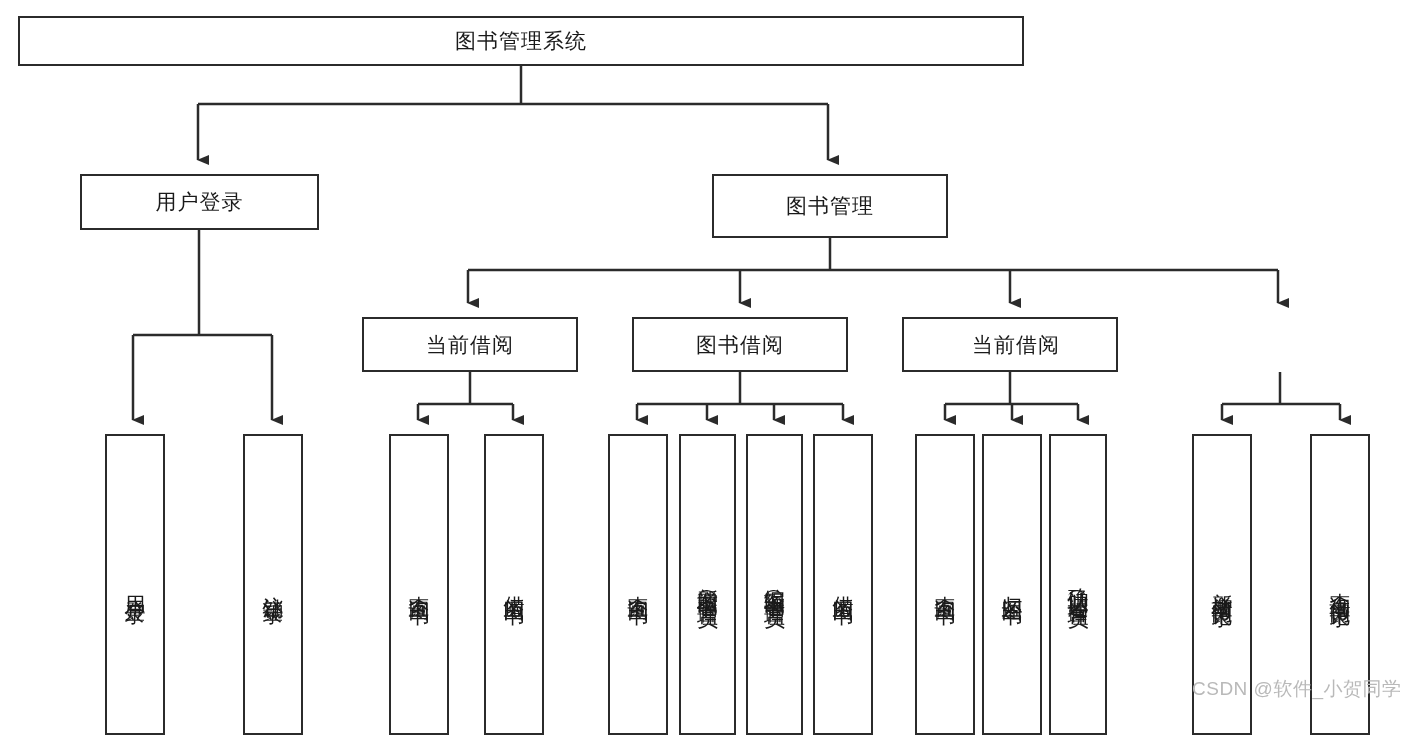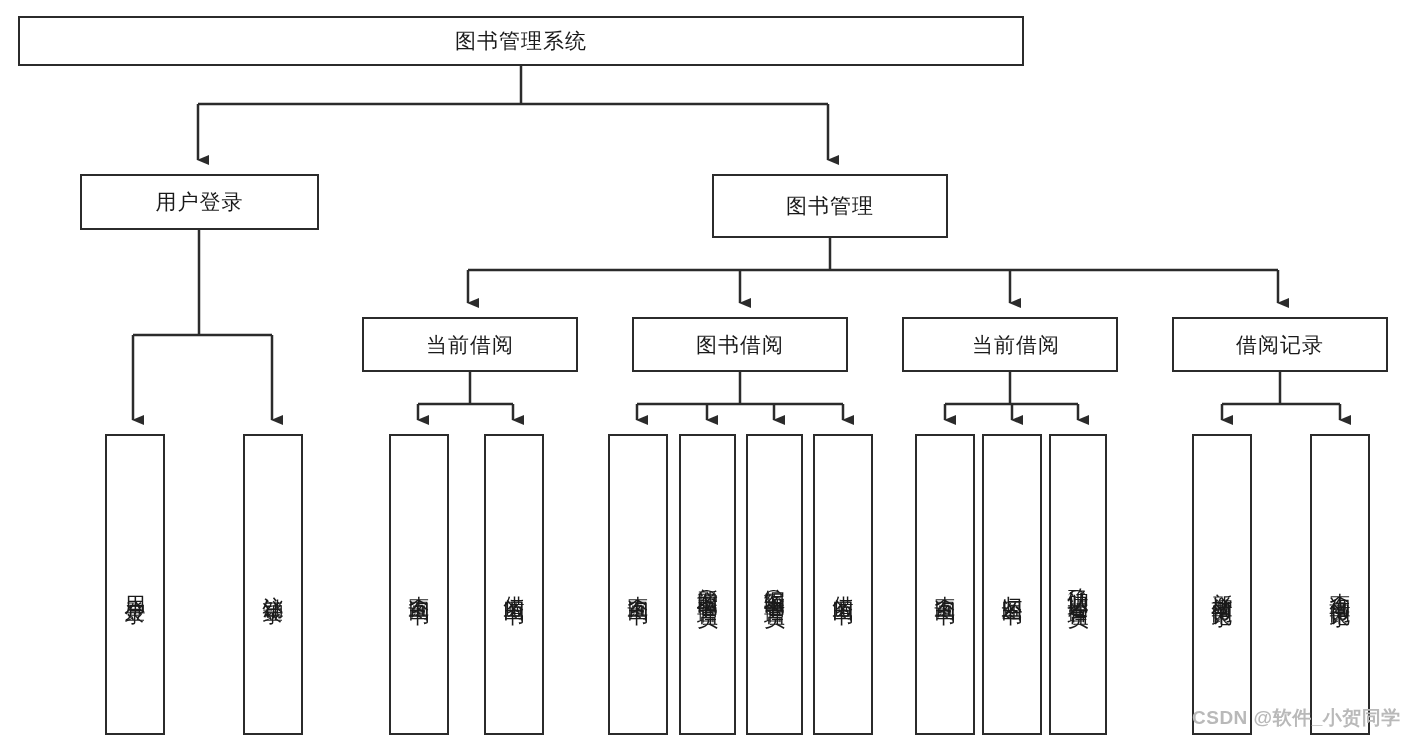--- a/index.html
+++ b/index.html
@@ -128,23 +128,20 @@
 
   <div class="node h" style="left:362px; top:317px; width:216px; height:55px;">
     <span class="htext">当前借阅</span>
   </div>
   <div class="node h" style="left:632px; top:317px; width:216px; height:55px;">
     <span class="htext">图书借阅</span>
   </div>
   <div class="node h" style="left:902px; top:317px; width:216px; height:55px;padding-left:12px;">
     <span class="htext">当前借阅</span>
   </div>
-  <div class="node h" style="left:1172px; top:317px; width:216px; height:55px;">
-    <span class="htext">借阅记录</span>
-  </div>
 
   <div class="node v" style="left:105px; top:434px; width:60px; height:301px;">
     <span class="vtext">用户登录</span>
   </div>
   <div class="node v" style="left:243px; top:434px; width:60px; height:301px;">
     <span class="vtext">注销登录</span>
   </div>
   <div class="node v" style="left:389px; top:434px; width:60px; height:301px;">
     <span class="vtext">查询图书</span>
   </div>
@@ -172,15 +169,15 @@
   <div class="node v" style="left:1049px; top:434px; width:58px; height:301px;">
     <span class="vtext">确认归还（管理员）</span>
   </div>
   <div class="node v" style="left:1192px; top:434px; width:60px; height:301px;">
     <span class="vtext">新增借阅记录</span>
   </div>
   <div class="node v" style="left:1310px; top:434px; width:60px; height:301px;">
     <span class="vtext">查询借阅记录</span>
   </div>
 
-  <div class="watermark" style="left:1192px; top:705px;font-weight:bold;">CSDN @软件_小贺同学</div>
+  <div class="watermark" style="left:1192px; top:676px;">CSDN @软件_小贺同学</div>
 
 </div>
 
 </body></html>

